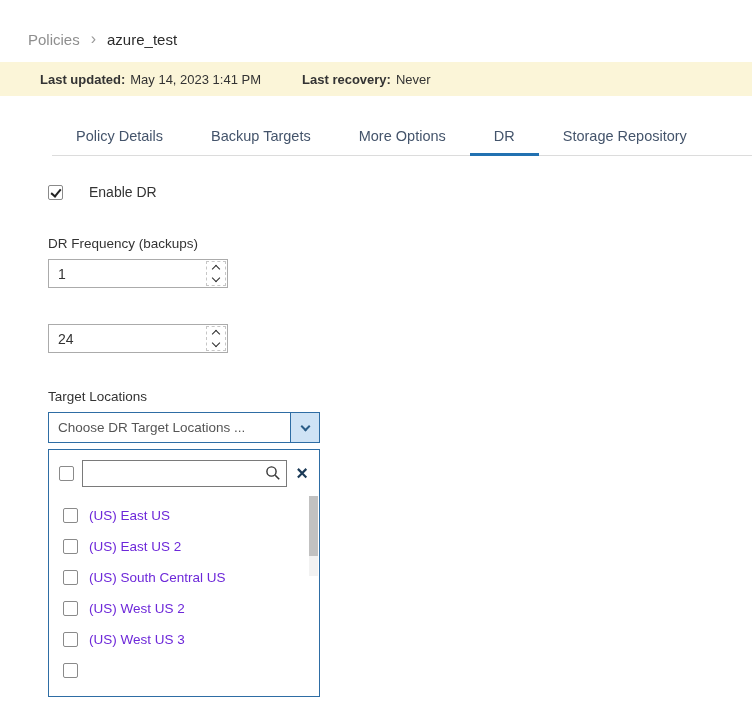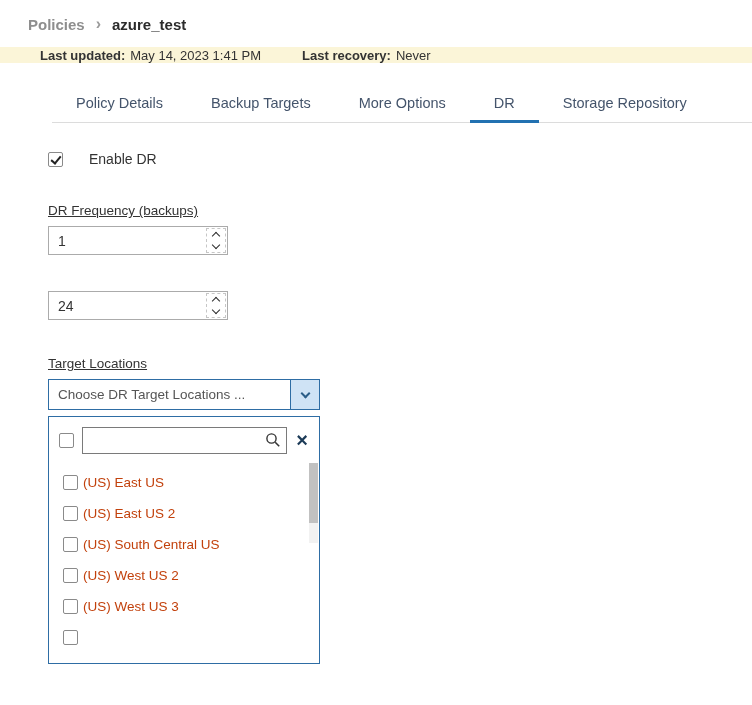--- a/index.html
+++ b/index.html
@@ -3,28 +3,28 @@
 <meta charset="utf-8">
 <style>
   * { box-sizing: border-box; }
   html,body { margin:0; padding:0; background:#ffffff; }
   body {
     width:752px; height:705px; overflow:hidden;
     font-family:"Liberation Sans", sans-serif; color:#333;
   }
 
   
-  .breadcrumb { padding:15px 0 0 28px; font-size:15px; display:flex; align-items:center;font-weight:bold; }
+  .breadcrumb { padding:30px 0 0 28px; font-size:15px; display:flex; align-items:center; }
   .bc-parent { color:#8e8e8e; cursor:pointer; }
   .bc-sep { color:#9a9a9a; margin:0 11px; font-size:16px; }
   .bc-current { color:#2b2b2b; }
 
   
   .notice {
-    margin-top:14px; background:#fbf5d8; height:16px;
+    margin-top:14px; background:#fbf5d8; height:34px;
     display:flex; align-items:center; padding-left:40px; font-size:13px; color:#333;
   }
   .notice .b { font-weight:bold; margin-right:5px; }
   .notice .gap { margin-left:41px; }
 
   
   .tabs { margin:24px 0 0 52px; display:flex; border-bottom:1px solid #dcdcdc; }
   .tab {
     padding:8px 24px 9px; font-size:14.5px; color:#44546b; cursor:pointer;
     border-bottom:3px solid transparent; margin-bottom:-1px; white-space:nowrap;
@@ -38,21 +38,21 @@
   .checkbox {
     width:15px; height:15px; border:1px solid #8a8a8a; background:#fff;
     position:relative; border-radius:2px; flex:0 0 auto; cursor:pointer;
   }
   .checkbox.checked::after {
     content:""; position:absolute; left:4px; top:1px; width:4px; height:8px;
     border:solid #222; border-width:0 2px 2px 0; transform:rotate(40deg);
   }
 
   .field { margin-top:36px; }
-  .field-label { font-size:13.5px; margin-bottom:8px; color:#333;text-decoration:underline; }
+  .field-label { font-size:13.5px; margin-bottom:8px; color:#333; }
 
   .num-input {
     width:180px; height:29px; border:1px solid #ababab; display:flex;
     align-items:stretch; background:#fff;
   }
   .num-value { flex:1; display:flex; align-items:center; padding-left:9px; font-size:14px; }
   .spinner { width:20px; margin:1px; border:1px dashed #c6c6c6; display:flex; flex-direction:column; }
   .spin-btn { flex:1; display:flex; align-items:center; justify-content:center; cursor:pointer; }
   .chev { width:6px; height:6px; border-right:1.7px solid #2b2b2b; border-bottom:1.7px solid #2b2b2b; }
   .chev.up { transform:rotate(-135deg); margin-top:3px; }
@@ -83,21 +83,21 @@
     width:100%; height:27px; border:1px solid #7a7a7a; padding:0 26px 0 7px;
     font-size:13px; font-family:"Liberation Sans", sans-serif; outline:none; background:#fff;
   }
   .search-icon { position:absolute; right:6px; top:5px; width:16px; height:16px; }
   .clear-x {
     font-size:20px; font-weight:bold; color:#1b3a57; cursor:pointer;
     line-height:1; padding:0 3px 2px 1px;
   }
 
   .options { padding-top:5px; }
-  .option { display:flex; align-items:flex-end; gap:5px; padding:8px 14px; font-size:13.5px; color:#c2410c; }
+  .option { display:flex; align-items:flex-end; gap:11px; padding:8px 14px; font-size:13.5px; color:#6d28d9; }
 
   .scrollbar { position:absolute; right:1px; top:46px; bottom:120px; width:9px; background:#f2f2f2; }
   .scroll-thumb { position:absolute; top:0; left:0; right:0; height:60px; background:#c1c1c1; }
 </style>
 </head>
 <body>
 
 <div>
 
   <div class="breadcrumb">

